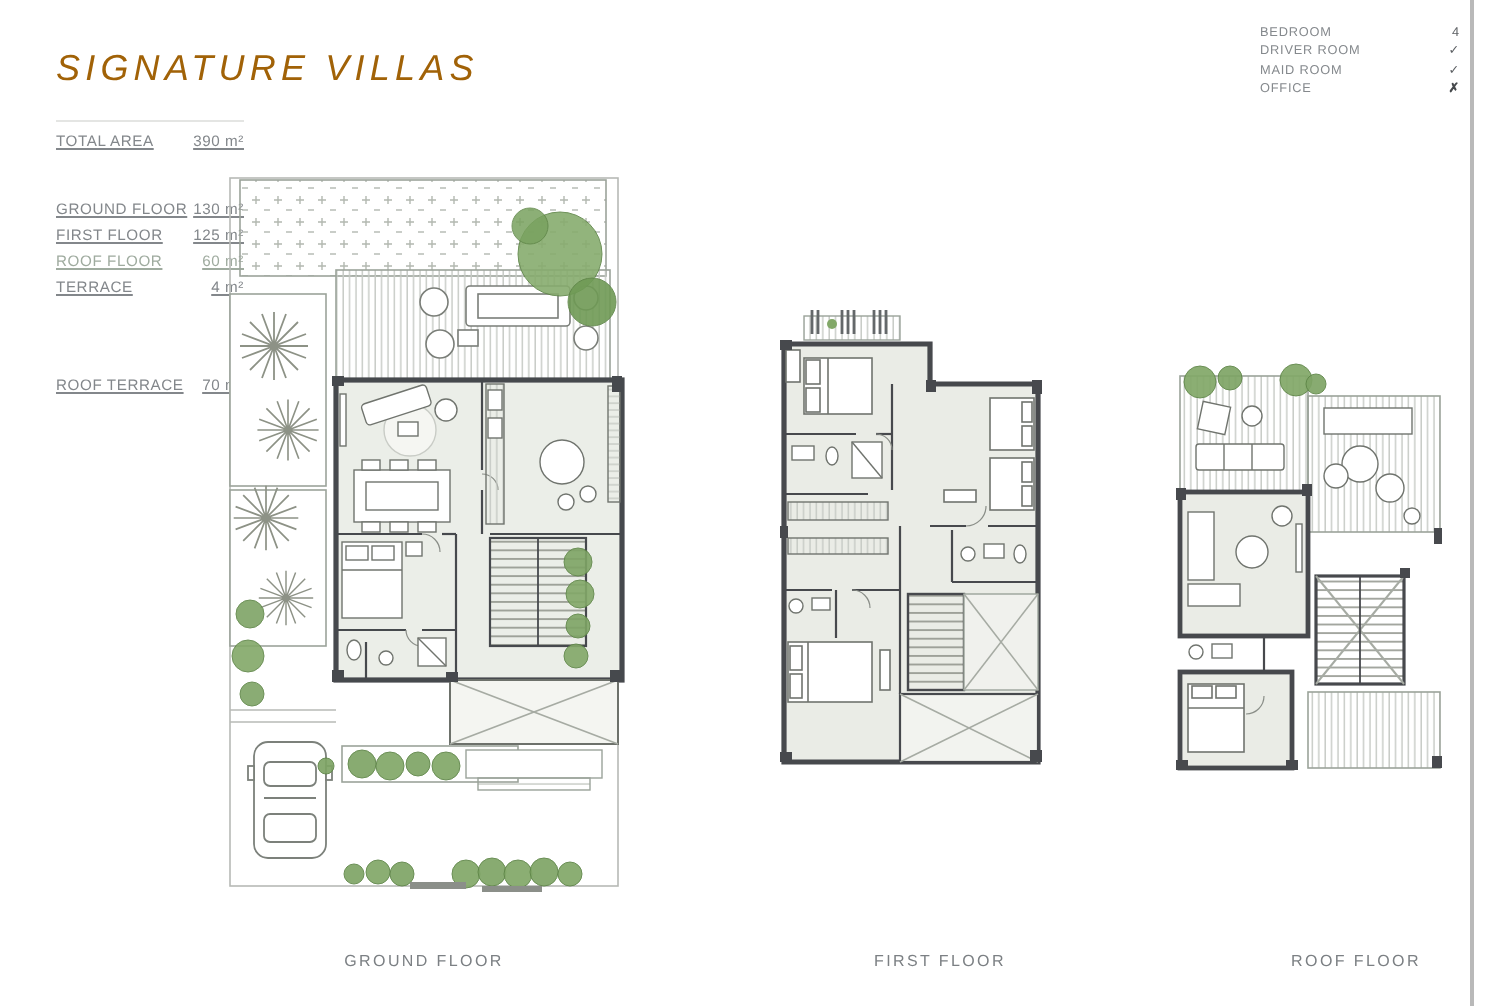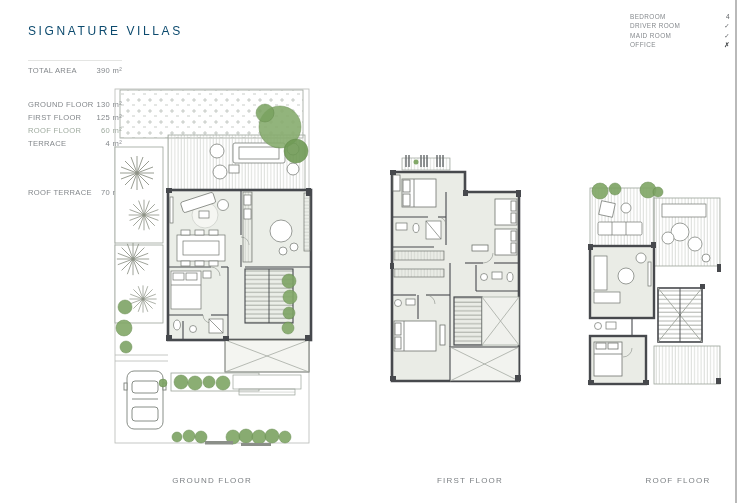--- a/index.html
+++ b/index.html
@@ -1,22 +1,22 @@
 <!DOCTYPE html>
 <html><head>
 <meta charset="utf-8">
 <style>
   html,body{margin:0;padding:0;background:#ffffff;}
   #page{position:relative;width:750px;height:503px;background:#ffffff;overflow:hidden;
         font-family:"Liberation Sans", sans-serif;}
   .abs{position:absolute;}
-  #title{left:28px;top:24px;font-size:12px;letter-spacing:2.6px;color:#0c4a6e;font-weight:400;}
+  #title{left:28px;top:24px;font-size:18px;letter-spacing:2.6px;color:#a16207;font-weight:400;font-style:italic;}
   #summary-divider{left:28px;top:60px;width:94px;height:1px;background:#e4e5e3;}
   .arearow{left:28px;width:94px;display:flex;justify-content:space-between;
-           font-size:7.6px;color:#83878b;letter-spacing:0.3px;}
+           font-size:7.6px;color:#83878b;letter-spacing:0.3px;text-decoration:underline;}
   .arearow .val{text-align:right;white-space:nowrap;}
   #total-row{top:66px;}
   .arow0{top:100px;} .arow1{top:113px;} .arow2{top:126px;color:#9fab9f;} .arow3{top:139px;} .arow4{top:152px;margin-top:36px;}
   #features{left:630px;top:12px;width:100px;}
   .featrow{display:flex;justify-content:space-between;font-size:6.4px;line-height:9.4px;
            color:#85898d;letter-spacing:0.4px;}
   .featrow .fval{color:#5d6064;}
   .featrow.last .fval{font-weight:bold;color:#46494c;}
   .floorlabel{top:476px;width:140px;text-align:center;font-size:8px;letter-spacing:1.2px;color:#7c8084;}
   #fl-ground{left:142px;} #fl-first{left:400px;} #fl-roof{left:608px;}

